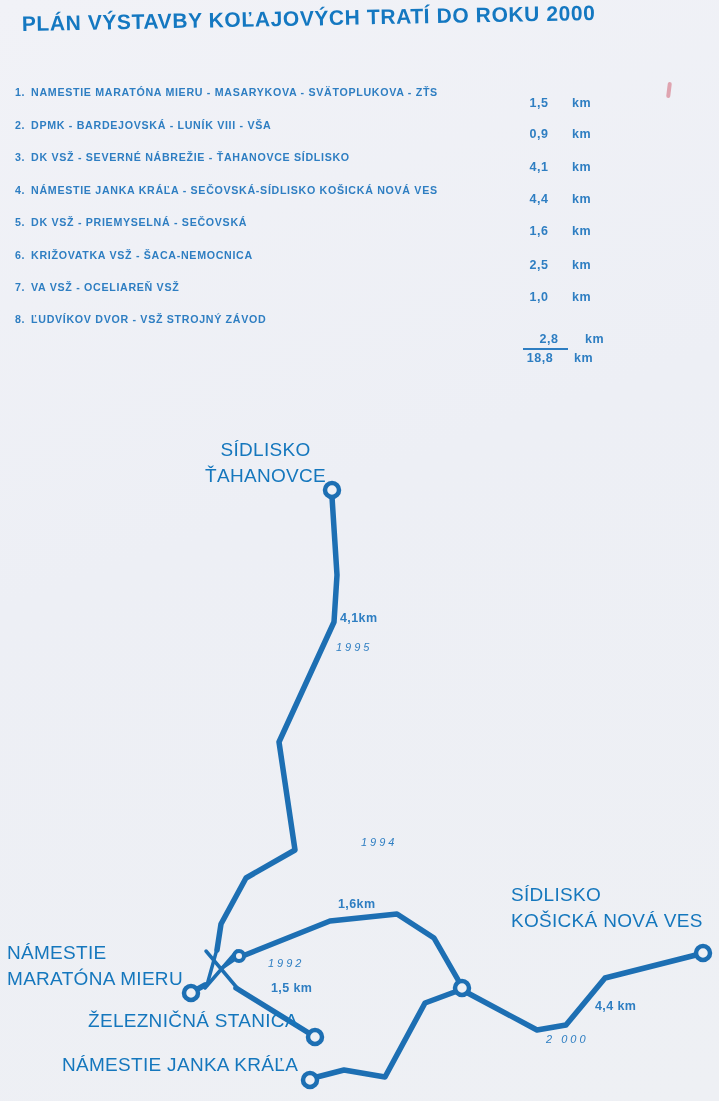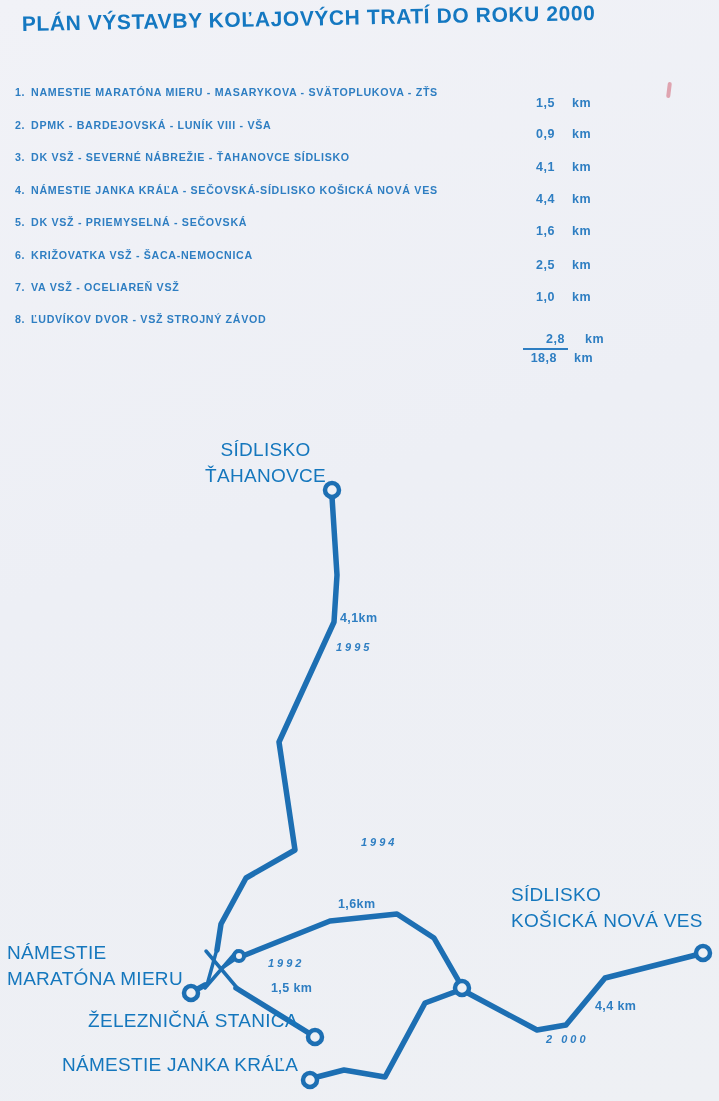--- a/index.html
+++ b/index.html
@@ -17,35 +17,35 @@
   .route{
     position:absolute;left:15px;white-space:nowrap;
     font-size:11px;font-weight:bold;letter-spacing:.7px;color:#2e7ec2;
     transform:scaleX(.97);transform-origin:left top;
   }
   .route .rnum{margin-right:6px;}
   .dist{
     position:absolute;left:523px;white-space:nowrap;
     font-size:12.5px;font-weight:bold;color:#2e7ec2;letter-spacing:.5px;
   }
-  .dist .val{display:inline-block;width:32px;text-align:right;}
+  .dist .val{display:inline-block;width:32px;text-align:center;}
   .dist .unit{margin-left:17px;}
   .dist .val.sum-line{border-bottom:2px solid #2e7ec2;padding:0 3px 2px 10px;}
   .maplabel{
     position:absolute;white-space:nowrap;font-weight:normal;color:#1577bd;
     font-size:19px;letter-spacing:.3px;line-height:26px;
   }
   .maplabel.center{text-align:center;white-space:normal;}
   .slab{
     position:absolute;white-space:nowrap;font-weight:bold;color:#2e7ec2;
     font-size:12.5px;letter-spacing:.4px;
   }
   .ylab{
     position:absolute;white-space:nowrap;color:#2e7ec2;
-    font-size:11px;letter-spacing:3px;font-style:italic;font-weight:bold;
+    font-size:11px;letter-spacing:3px;font-style:italic;
   }
   svg.map{position:absolute;left:0;top:0;}
   .artifact{
     position:absolute;left:667px;top:82px;width:4px;height:16px;
     background:rgba(205,70,90,.45);transform:rotate(7deg);border-radius:2px;
   }
 </style>
 </head>
 <body>
 

